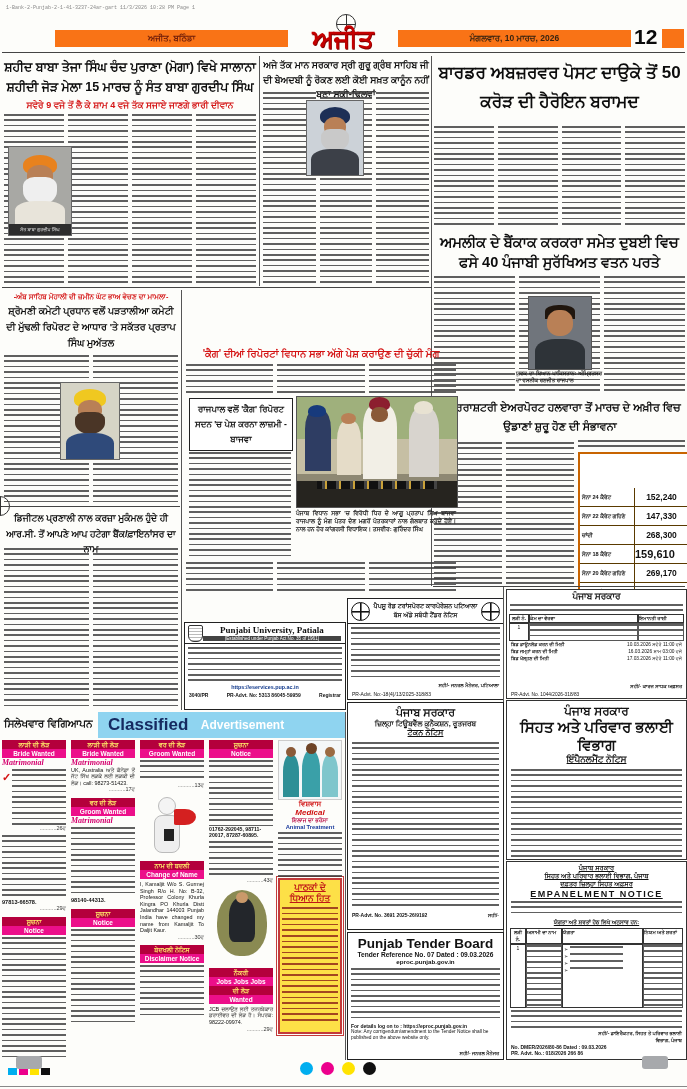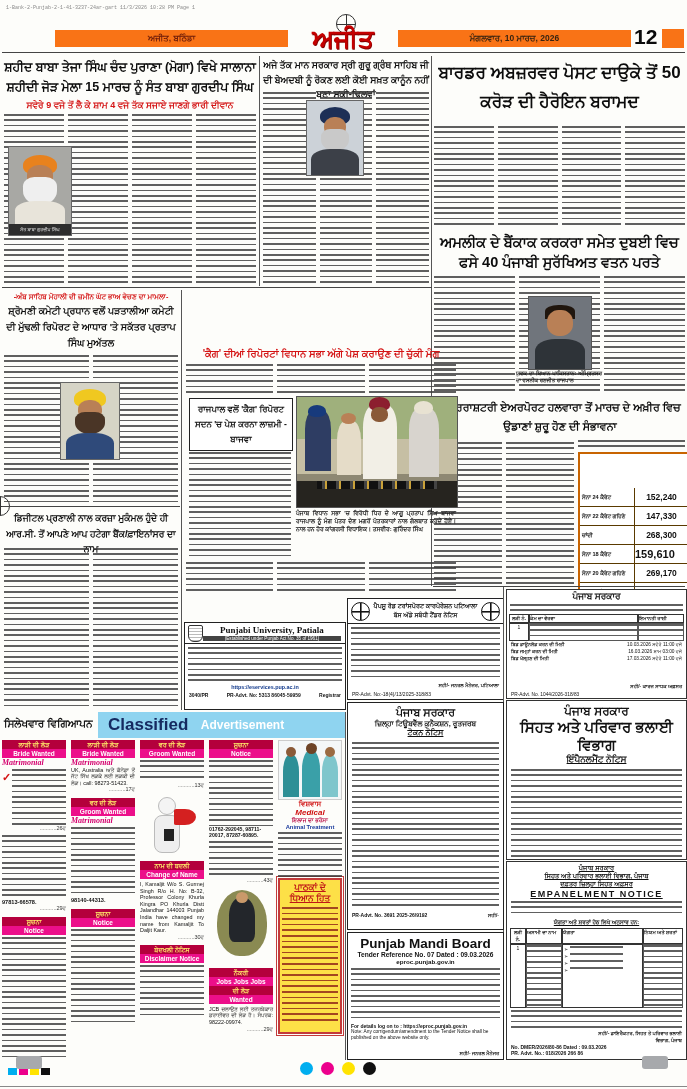--- a/index.html
+++ b/index.html
@@ -335,21 +335,21 @@
     <div class="ctr b" style="font-size:7.4px">ਜ਼ਿਲ੍ਹਾ ਟਿਊਬਵੈੱਲ ਕੁਨੈਕਸ਼ਨ, ਰੂਤਜਰਬ</div>
     <div class="ctr b" style="font-size:8px;text-decoration:underline">ਟੋਕਨ ਨੋਟਿਸ</div>
     <div class="tx" style="margin:4px;height:166px"></div>
     <div style="display:flex;justify-content:space-between;padding:0 4px;font-size:5px;font-weight:bold">
       <span>PR-Advt. No. 3691 2025-26/9192</span>
       <span>ਸਹੀ/-</span>
     </div>
   </div>
 
   <div class="abs bx" style="left:347px;top:932px;width:155px;height:126px">
-    <div class="ctr b" style="font-size:13.5px;margin-top:3px">Punjab Mandi Board</div>
+    <div class="ctr b" style="font-size:13.5px;margin-top:3px">Punjab Tender Board</div>
     <div class="ctr b" style="font-size:6.6px">Tender Reference No. 07 Dated : 09.03.2026</div>
     <div class="ctr b" style="font-size:6.2px">eproc.punjab.gov.in</div>
     <div class="tx" style="margin:3px;height:52px"></div>
     <div class="b" style="font-size:5px;padding:0 3px">For details log on to : https://eproc.punjab.gov.in</div>
     <div style="font-size:4.8px;line-height:5.6px;padding:0 3px">Note: Any corrigendum/amendment to the Tender Notice shall be published on the above website only.</div>
     <div class="b" style="position:absolute;right:4px;bottom:2px;font-size:5px">ਸਹੀ/- ਜਨਰਲ ਮੈਨੇਜਰ</div>
   </div>
 
   <div class="abs" style="left:506px;top:589px;width:179px;height:108px;border:1px solid #333;background:#fff">
     <div class="ctr b" style="font-size:9px;margin-top:1px">ਪੰਜਾਬ ਸਰਕਾਰ</div>

